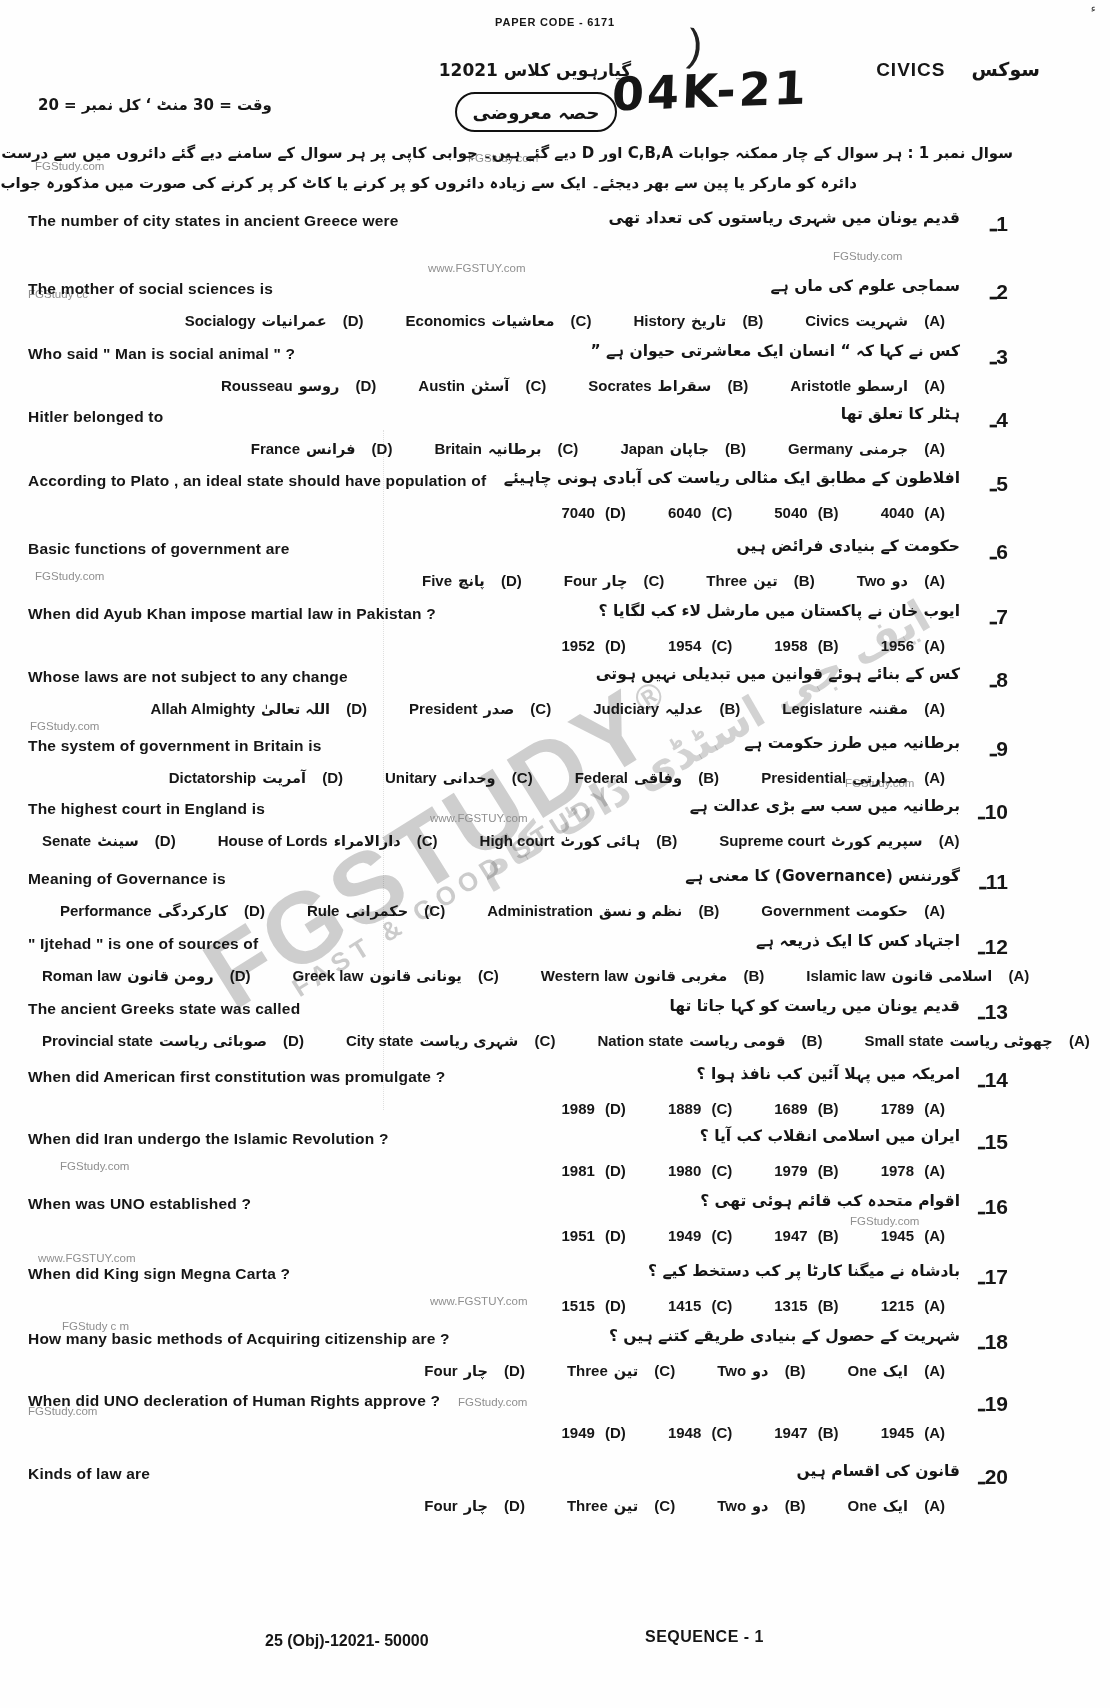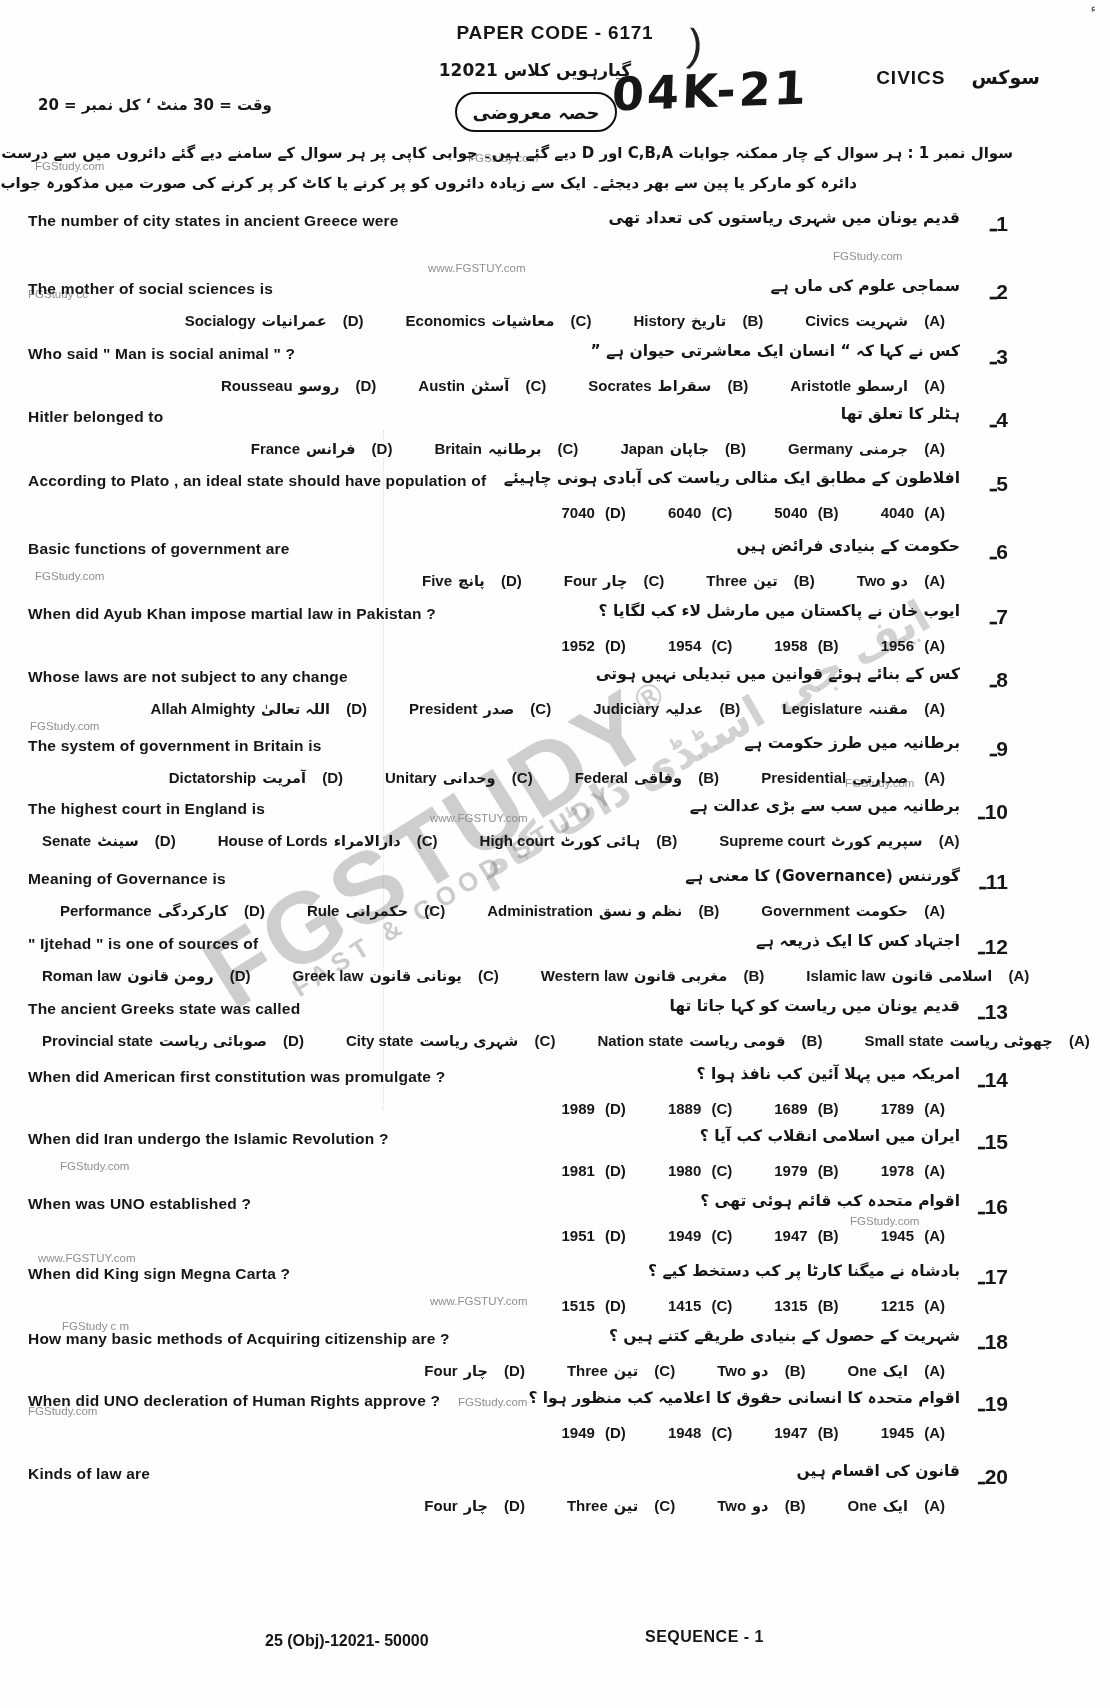--- a/index.html
+++ b/index.html
@@ -2,25 +2,25 @@
 <html><head>
 <meta charset="utf-8">
 <style>
   html,body{margin:0;padding:0;background:#e8e8e8;}
   #page{position:relative;width:1110px;height:1708px;background:#fefefe;margin:0 auto;
         font-family:"Liberation Sans",sans-serif;color:#161616;overflow:hidden;}
   .abs{position:absolute;}
   .z1{z-index:1;} .z2{z-index:2;}
   .ur{font-family:"DejaVu Sans",sans-serif;direction:rtl;unicode-bidi:embed;}
   
-  .paper-code{top:22px;left:0;right:0;text-align:center;font-weight:bold;font-size:19px;letter-spacing:.8px;}
+  .paper-code{top:16px;left:0;right:0;text-align:center;font-weight:bold;font-size:11px;letter-spacing:.8px;}
   .class-line{top:60px;left:0;right:40px;text-align:center;font-weight:bold;font-size:17px;}
   .subject-wrap{top:58px;right:70px;display:flex;gap:26px;align-items:baseline;}
   .subject-en{font-weight:bold;font-size:19px;letter-spacing:1px;}
-  .subject-ur{font-weight:bold;font-size:19px;margin-top:8px;}
+  .subject-ur{font-weight:bold;font-size:19px;}
   .time-marks{top:96px;left:38px;font-weight:bold;font-size:15px;}
   .badge{top:92px;left:455px;width:158px;height:36px;border:2.5px solid #111;border-radius:50px;
          display:flex;align-items:center;justify-content:center;font-weight:bold;font-size:18px;}
   .handwritten{top:64px;left:612px;font-size:46px;font-weight:900;letter-spacing:3px;
                transform:rotate(-2deg) skewX(-4deg);font-family:"DejaVu Sans",sans-serif;}
   .pen-mark{top:20px;left:688px;font-size:44px;font-weight:300;transform:rotate(6deg);color:#222;}
   .corner-mark{top:2px;right:14px;font-size:11px;color:#333;}
   .instr{font-weight:bold;font-size:15px;text-align:right;white-space:nowrap;}
   .instr1{top:144px;right:97px;}
   .instr2{top:174px;right:253px;}
@@ -175,21 +175,20 @@
         <div class="opts"><span class="opt"><span class="opt-en">1515</span><span class="opt-letter"> (D)</span></span><span class="opt"><span class="opt-en">1415</span><span class="opt-letter"> (C)</span></span><span class="opt"><span class="opt-en">1315</span><span class="opt-letter"> (B)</span></span><span class="opt"><span class="opt-en">1215</span><span class="opt-letter"> (A)</span></span></div>
       </div>
       <div class="q z2" style="top: 1330px;">
         <span class="q-en">How many basic methods of Acquiring citizenship are ?</span>
         <span class="q-ur ur">شہریت کے حصول کے بنیادی طریقے کتنے ہیں ؟</span>
         <span class="q-num">ـ18</span>
         <div class="opts"><span class="opt"><span class="opt-en">Four</span><span class="opt-ur ur">چار</span><span class="opt-letter"> (D)</span></span><span class="opt"><span class="opt-en">Three</span><span class="opt-ur ur">تین</span><span class="opt-letter"> (C)</span></span><span class="opt"><span class="opt-en">Two</span><span class="opt-ur ur">دو</span><span class="opt-letter"> (B)</span></span><span class="opt"><span class="opt-en">One</span><span class="opt-ur ur">ایک</span><span class="opt-letter"> (A)</span></span></div>
       </div>
       <div class="q z2" style="top: 1392px;">
         <span class="q-en">When did UNO decleration of Human Rights approve ?</span>
-        <span class="q-ur ur">اقوام متحدہ کا انسانی حقوق کا اعلامیہ کب منظور ہوا ؟</span>
         <span class="q-num">ـ19</span>
         <div class="opts"><span class="opt"><span class="opt-en">1949</span><span class="opt-letter"> (D)</span></span><span class="opt"><span class="opt-en">1948</span><span class="opt-letter"> (C)</span></span><span class="opt"><span class="opt-en">1947</span><span class="opt-letter"> (B)</span></span><span class="opt"><span class="opt-en">1945</span><span class="opt-letter"> (A)</span></span></div>
       </div>
       <div class="q z2" style="top: 1465px;">
         <span class="q-en">Kinds of law are</span>
         <span class="q-ur ur">قانون کی اقسام ہیں</span>
         <span class="q-num">ـ20</span>
         <div class="opts"><span class="opt"><span class="opt-en">Four</span><span class="opt-ur ur">چار</span><span class="opt-letter"> (D)</span></span><span class="opt"><span class="opt-en">Three</span><span class="opt-ur ur">تین</span><span class="opt-letter"> (C)</span></span><span class="opt"><span class="opt-en">Two</span><span class="opt-ur ur">دو</span><span class="opt-letter"> (B)</span></span><span class="opt"><span class="opt-en">One</span><span class="opt-ur ur">ایک</span><span class="opt-letter"> (A)</span></span></div>
       </div>
     </div>

